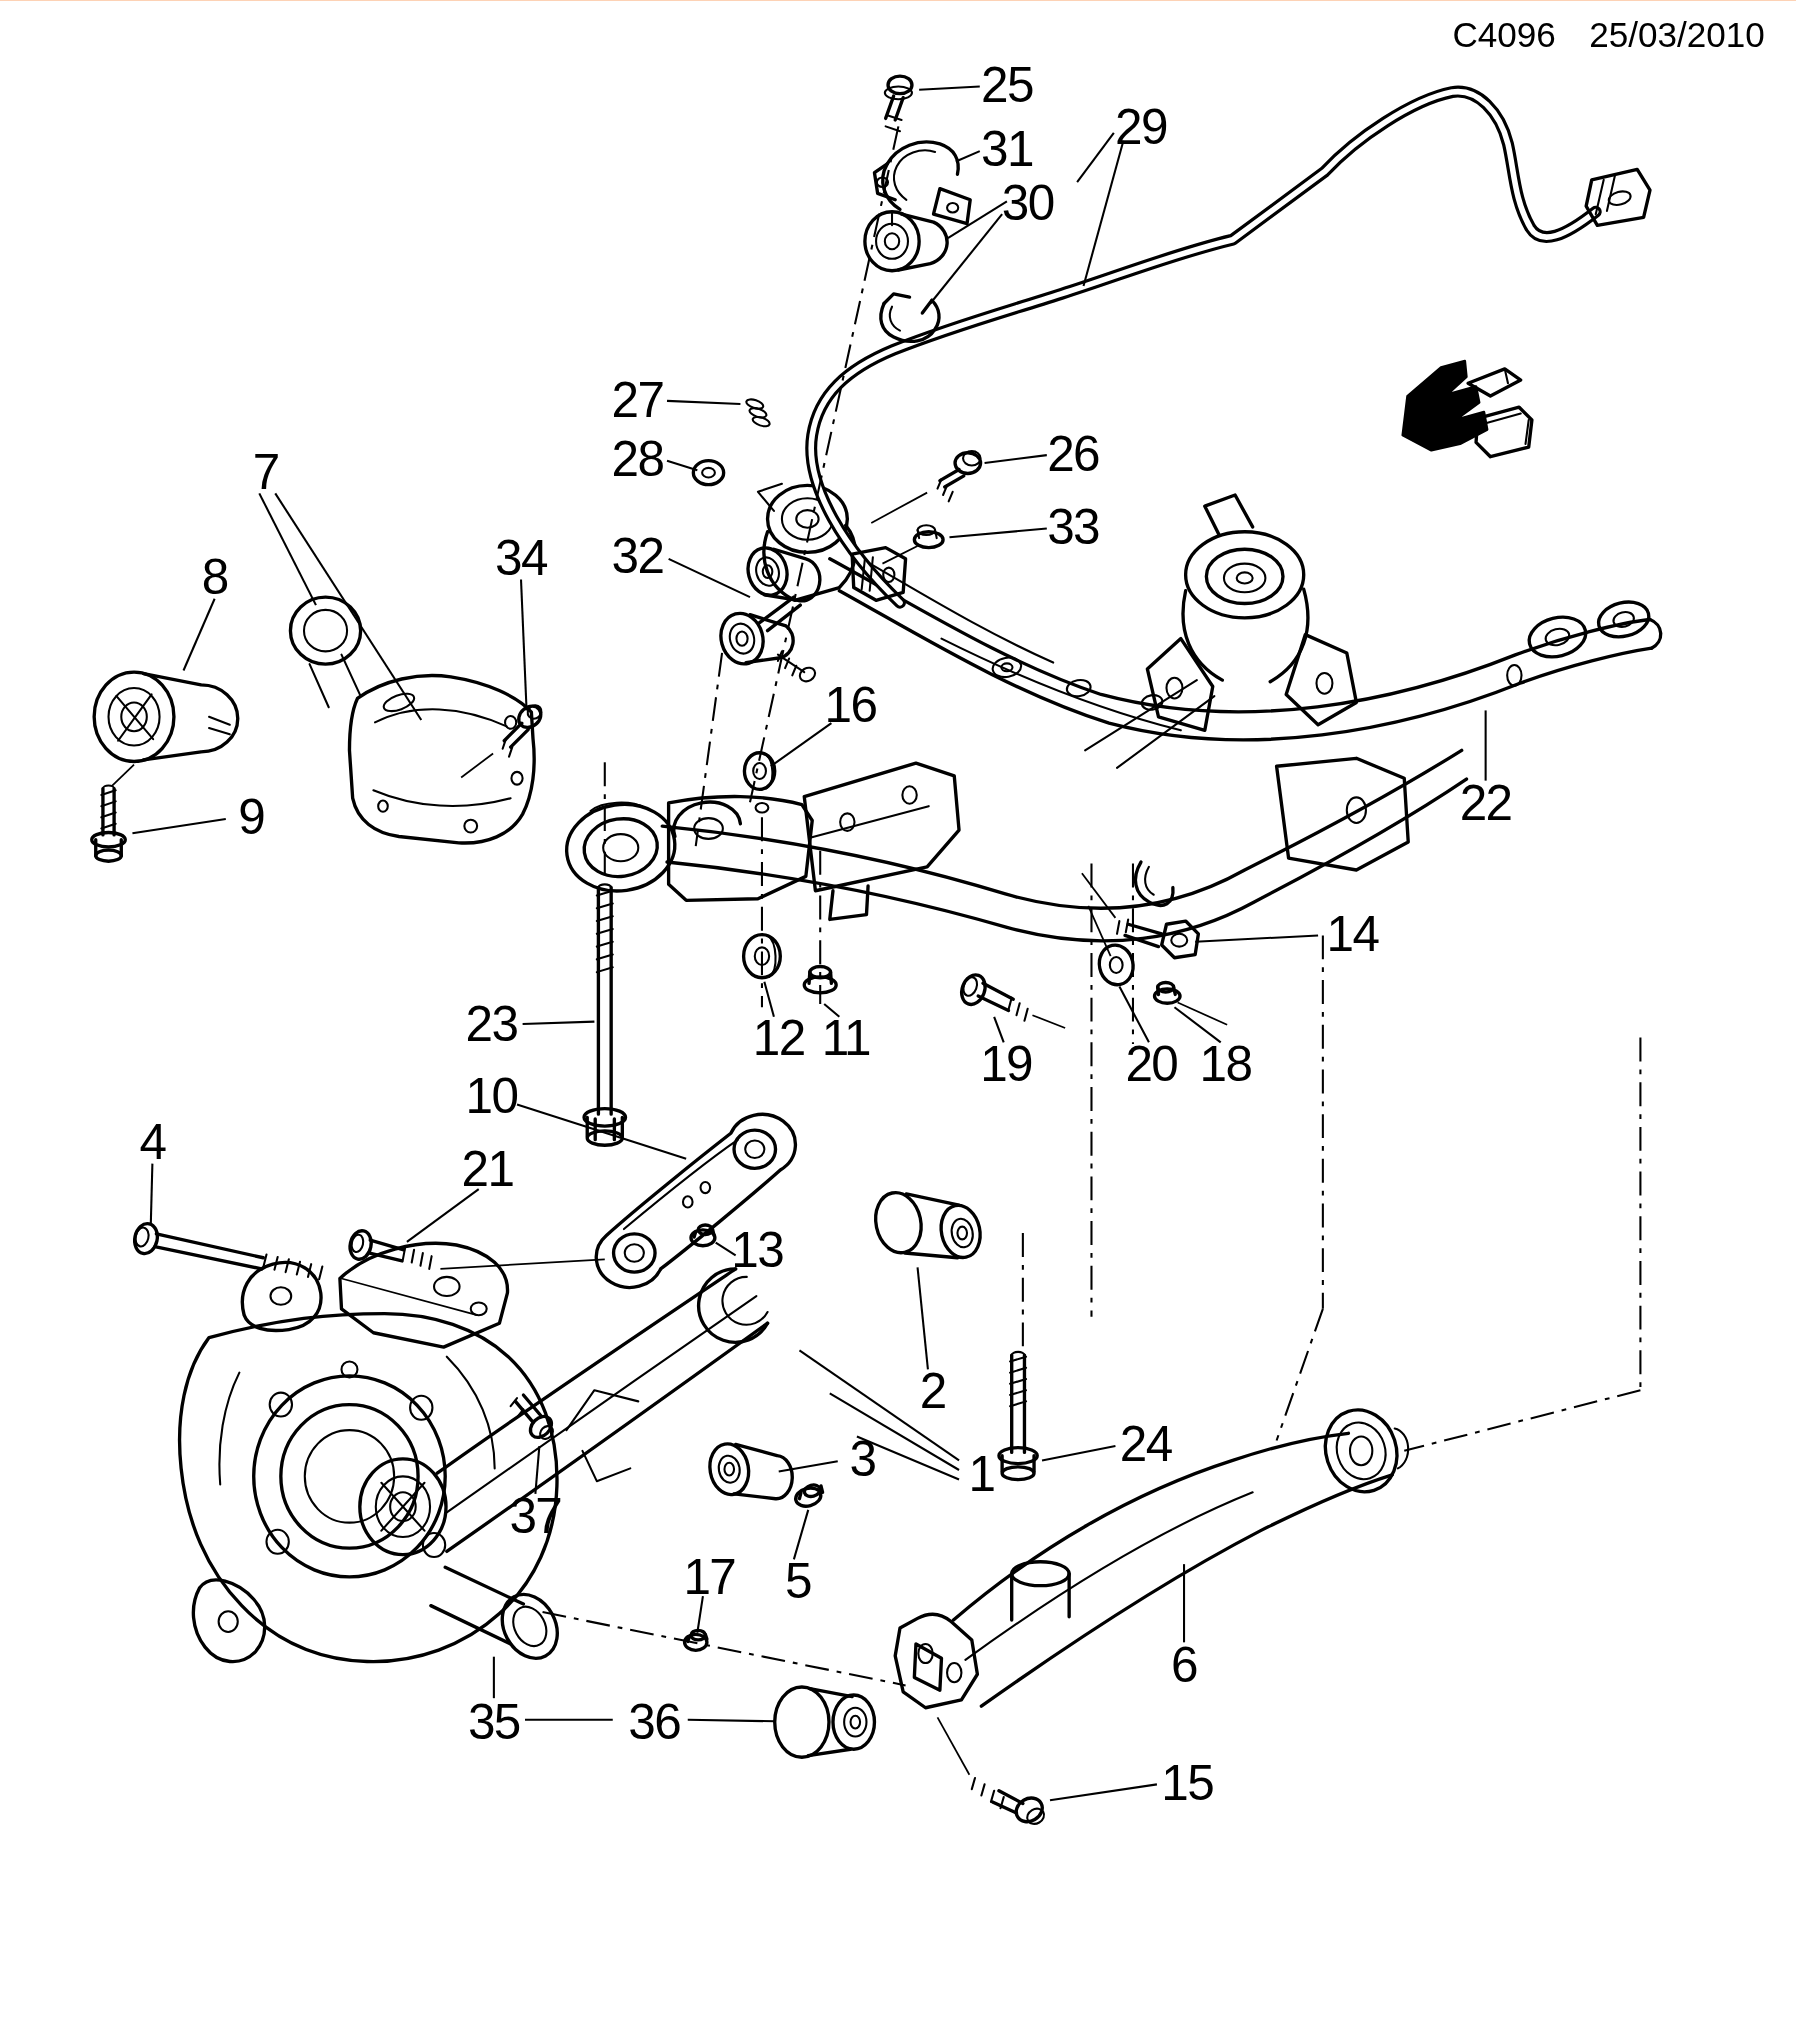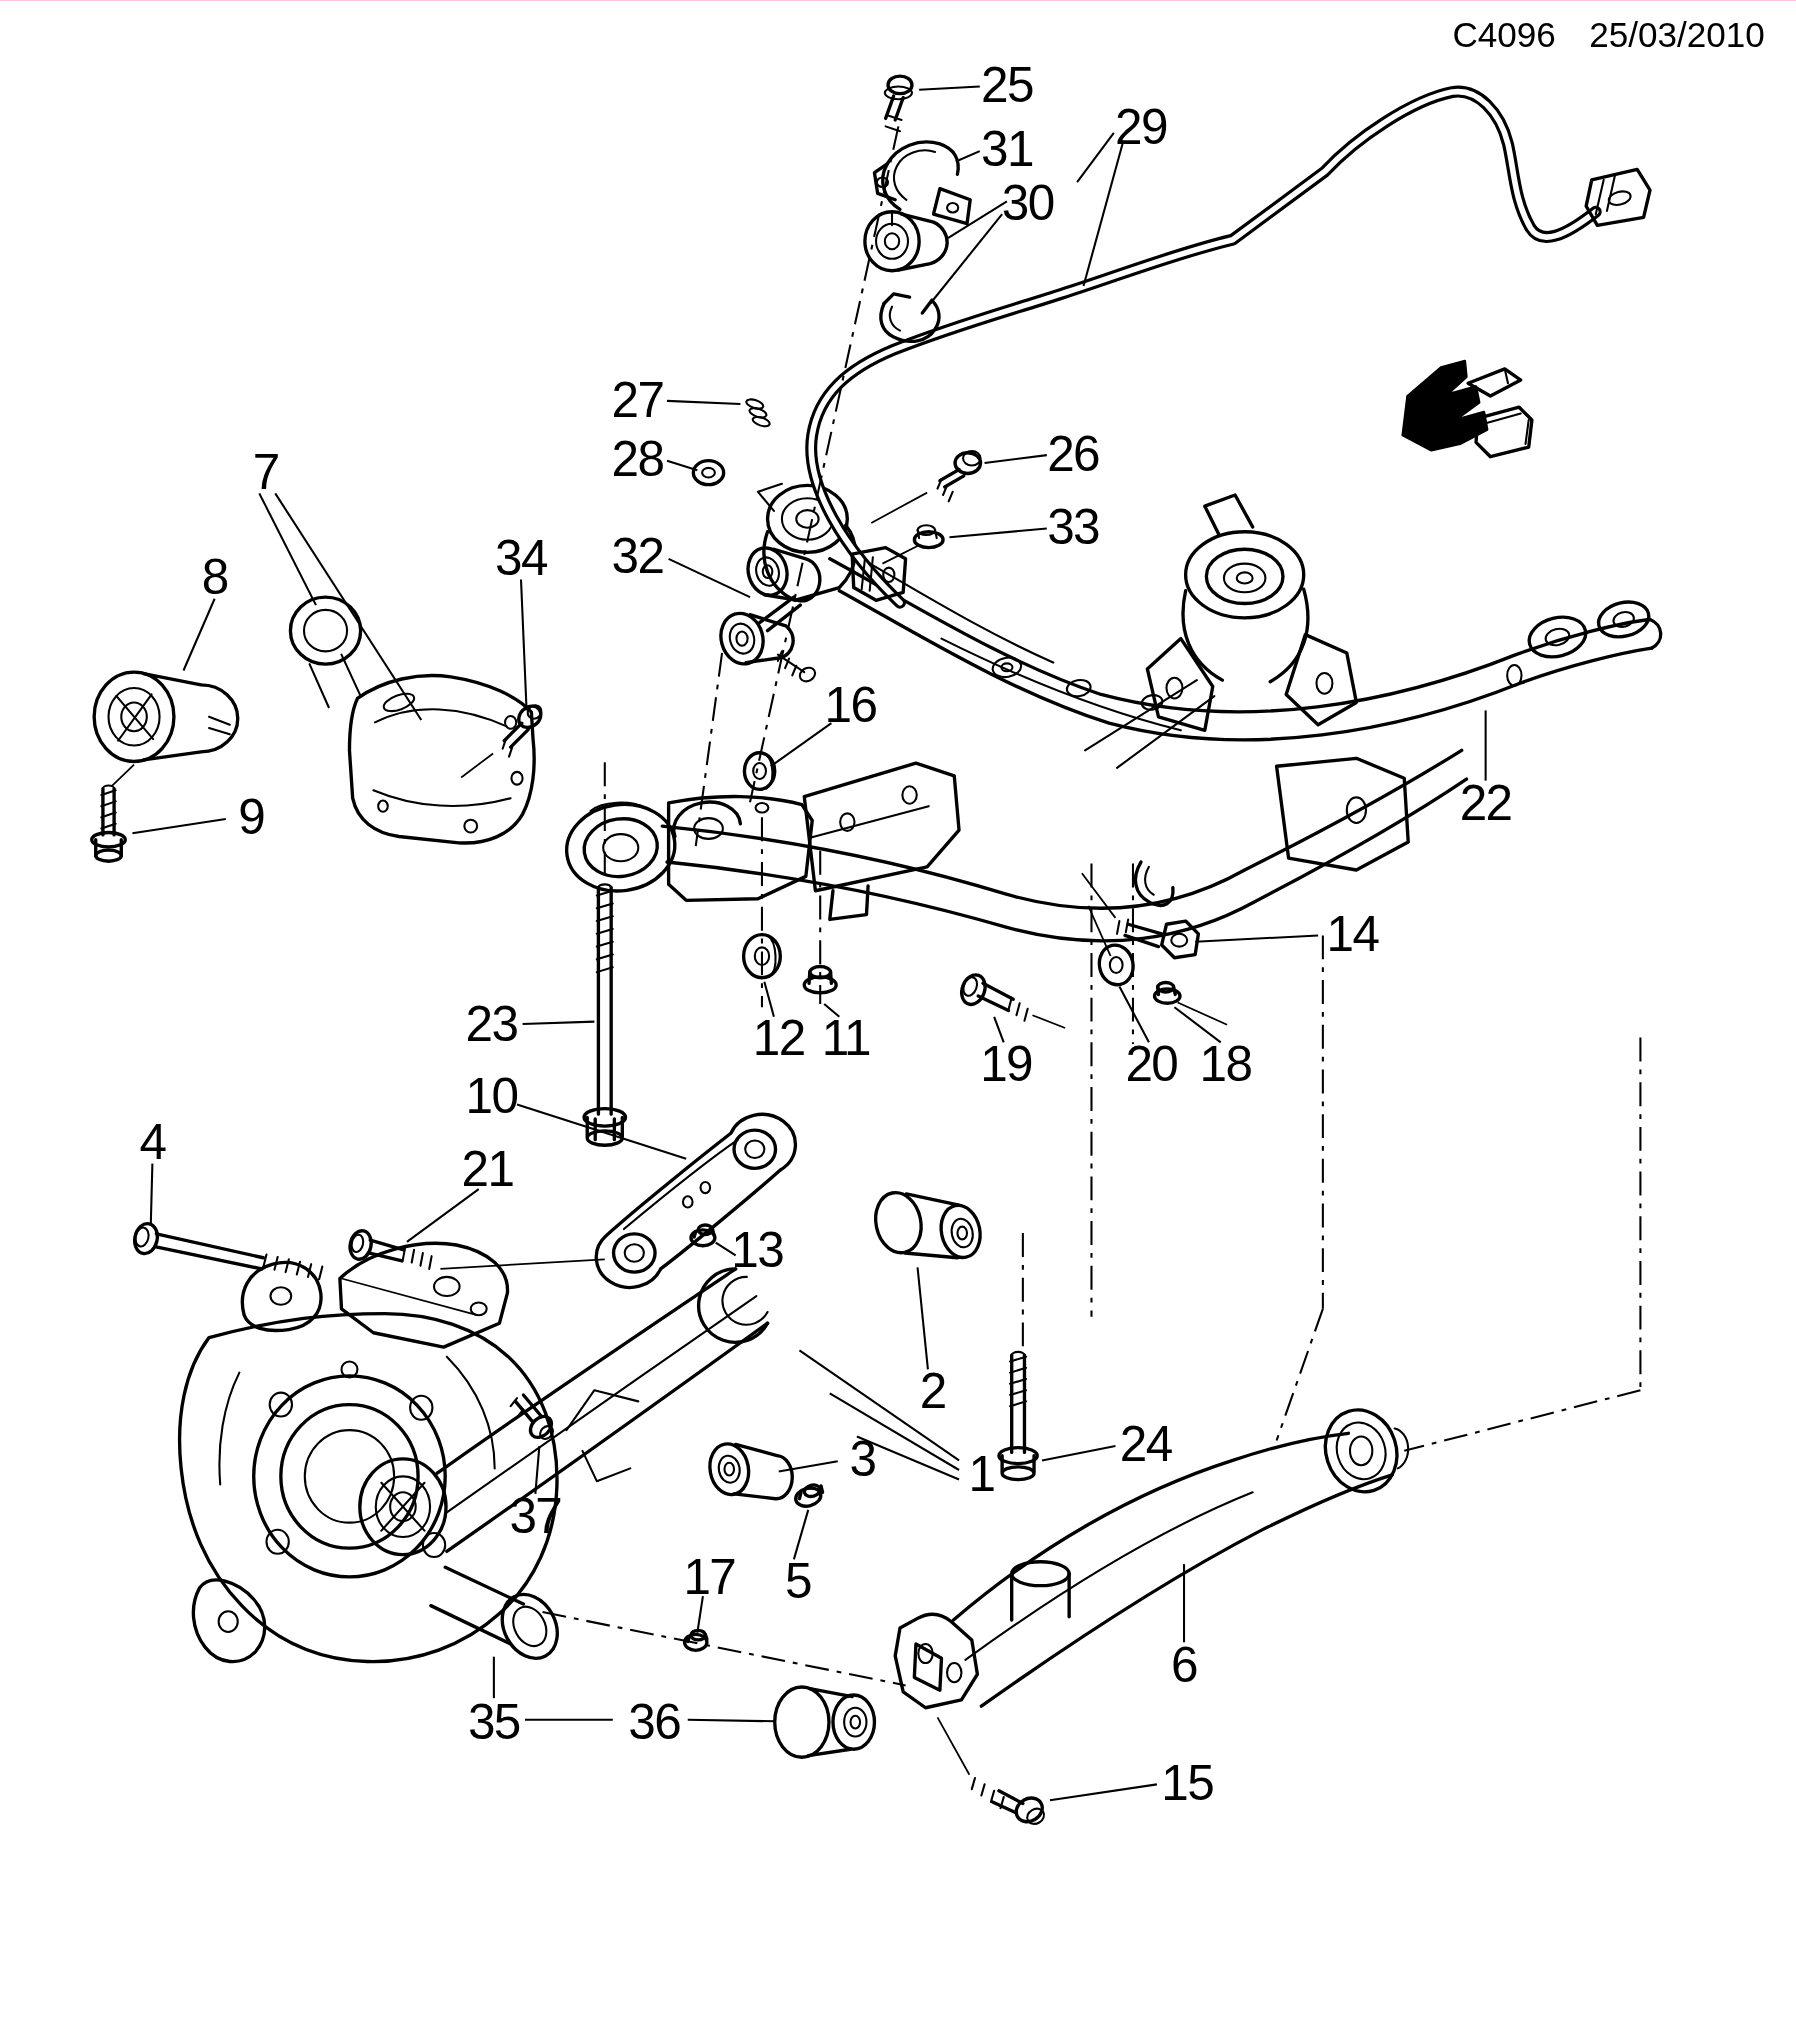--- a/index.html
+++ b/index.html
@@ -1,16 +1,16 @@
 <!DOCTYPE html>
 <html style="font-size:12.8px"><head>
 <meta charset="utf-8">
 <style>
   html,body{margin:0;padding:0;background:#ffffff;}
-  .page{position:relative;width:1796px;height:2016px;background:#ec4899;overflow:hidden;
+  .page{position:relative;width:1796px;height:2016px;background:#f97316;overflow:hidden;
         font-family:"Liberation Sans",sans-serif;}
   svg{position:absolute;left:0;top:0;}
   .callout{font-family:"Liberation Sans",sans-serif;font-size:62px;fill:#000;
            text-anchor:middle;dominant-baseline:central;letter-spacing:-2px;}
   .hdr{font-family:"Liberation Sans",sans-serif;font-size:44px;fill:#000;text-anchor:end;}
   .leader{stroke:#000;stroke-width:2.6;fill:none;}
   .p  {stroke:#000;stroke-width:4.2;fill:none;stroke-linecap:round;stroke-linejoin:round;}
   .pt {stroke:#000;stroke-width:2.6;fill:none;stroke-linecap:round;stroke-linejoin:round;}
   .pw {stroke:#000;stroke-width:15;fill:none;stroke-linecap:round;stroke-linejoin:round;}
   .pwi{stroke:#fff;stroke-width:7;fill:none;stroke-linecap:round;stroke-linejoin:round;}

